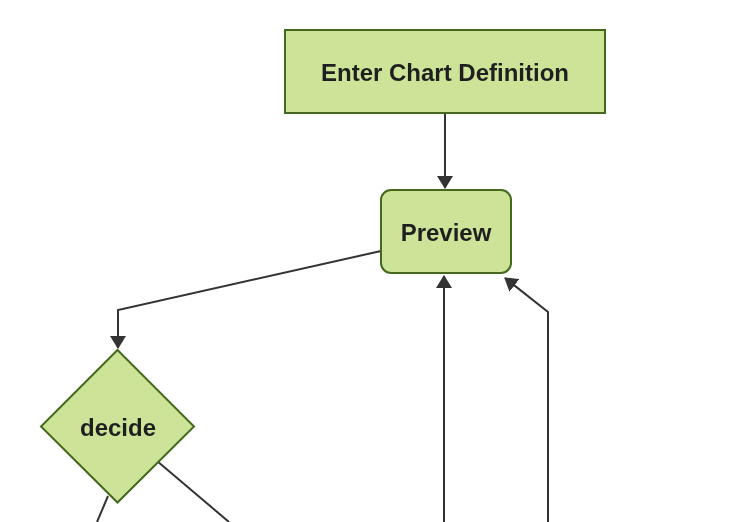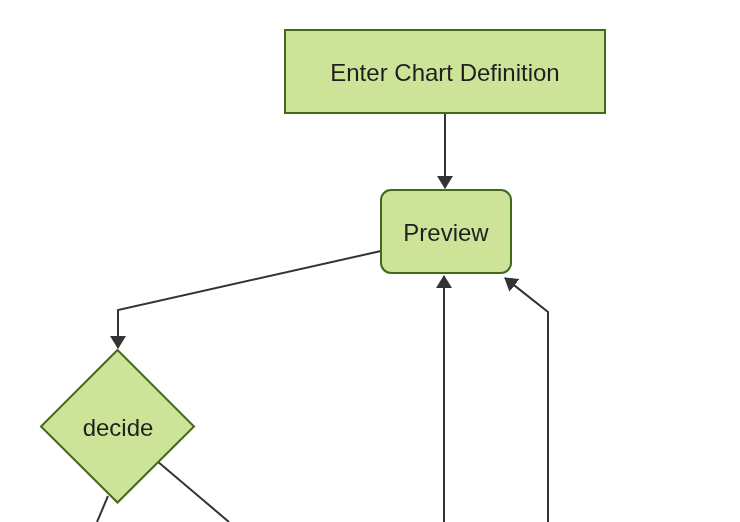--- a/index.html
+++ b/index.html
@@ -6,20 +6,21 @@
     margin: 0;
     padding: 0;
     background: #ffffff;
   }
   .canvas {
     position: relative;
     width: 655px;
     height: 522px;
     background: #ffffff;
     overflow: hidden;
+    font-weight: bold;
   }
   svg {
     display: block;
   }
   .edge {
     fill: none;
     stroke-width: 2px;
   }
   .node-shape {
     stroke-width: 2px;

